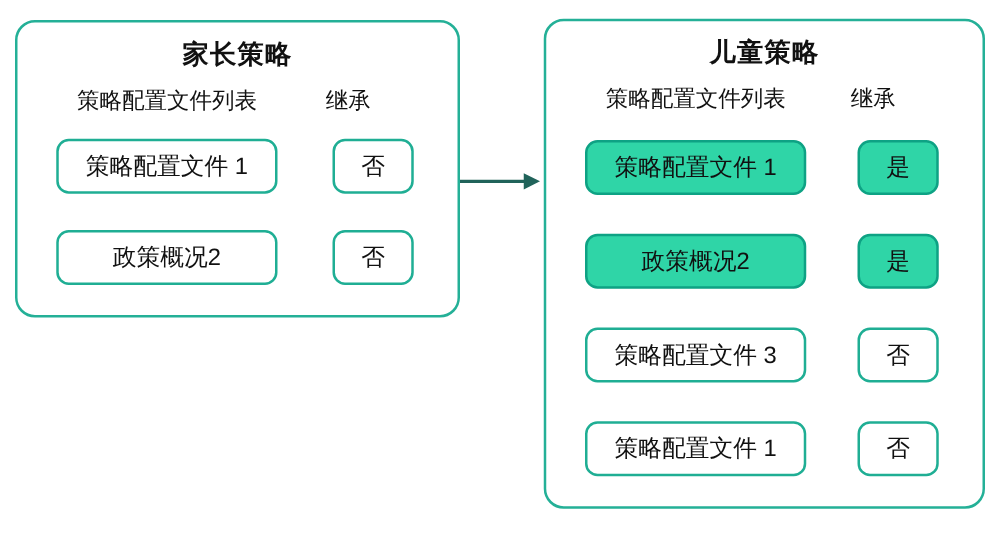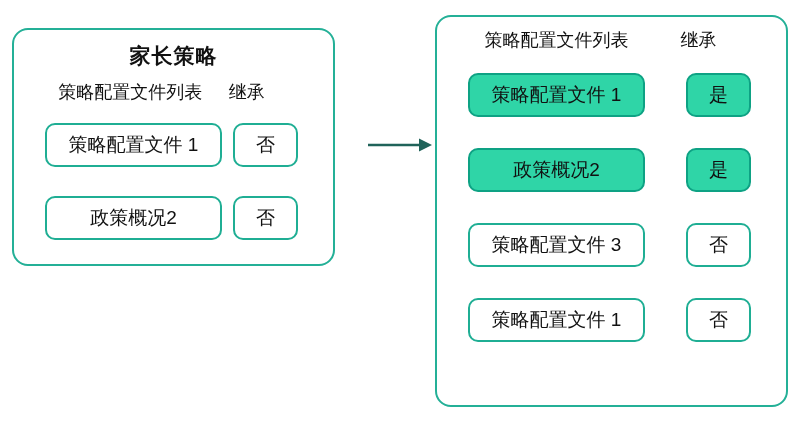--- a/index.html
+++ b/index.html
@@ -21,21 +21,21 @@
     overflow: hidden;
   }
   .canvas { position: absolute; inset: 0; width: 800px; height: 426px; }
 
   .panel {
     position: absolute;
     background: #ffffff;
     border: 2px solid var(--border-teal);
     border-radius: 16px;
   }
-  .panel-parent { left: 12px; top: 28px; width: 323px; height: 238px; }
+  .panel-parent { left: 12px; top: 16px; width: 356px; height: 238px; }
   .panel-child  { left: 435px; top: 15px; width: 353px; height: 392px; }
 
   .panel-title {
     margin-top: 13px;
     text-align: center;
     font-size: 21px;
     font-weight: bold;
     line-height: 26px;
     letter-spacing: 1px;
   }
@@ -106,20 +106,21 @@
   </div>
 
   <div class="arrow-wrap">
     <svg width="68" height="22" viewBox="0 0 68 22" xmlns="http://www.w3.org/2000/svg">
       <line x1="2" y1="11" x2="54" y2="11" stroke="#20635a" stroke-width="2.6"></line>
       <polygon points="53,4.5 66,11 53,17.5" fill="#20635a"></polygon>
     </svg>
   </div>
 
   <div class="panel panel-child">
+    <div class="panel-title">儿童策略</div>
     <div class="panel-header">
       <div class="hdr-profiles">策略配置文件列表</div>
       <div class="hdr-inherit">继承</div>
     </div>
     <div class="rows">
       <div class="row filled">
         <div class="profile-box">策略配置文件 1</div>
         <div class="inherit-box">是</div>
       </div>
       <div class="row filled">

